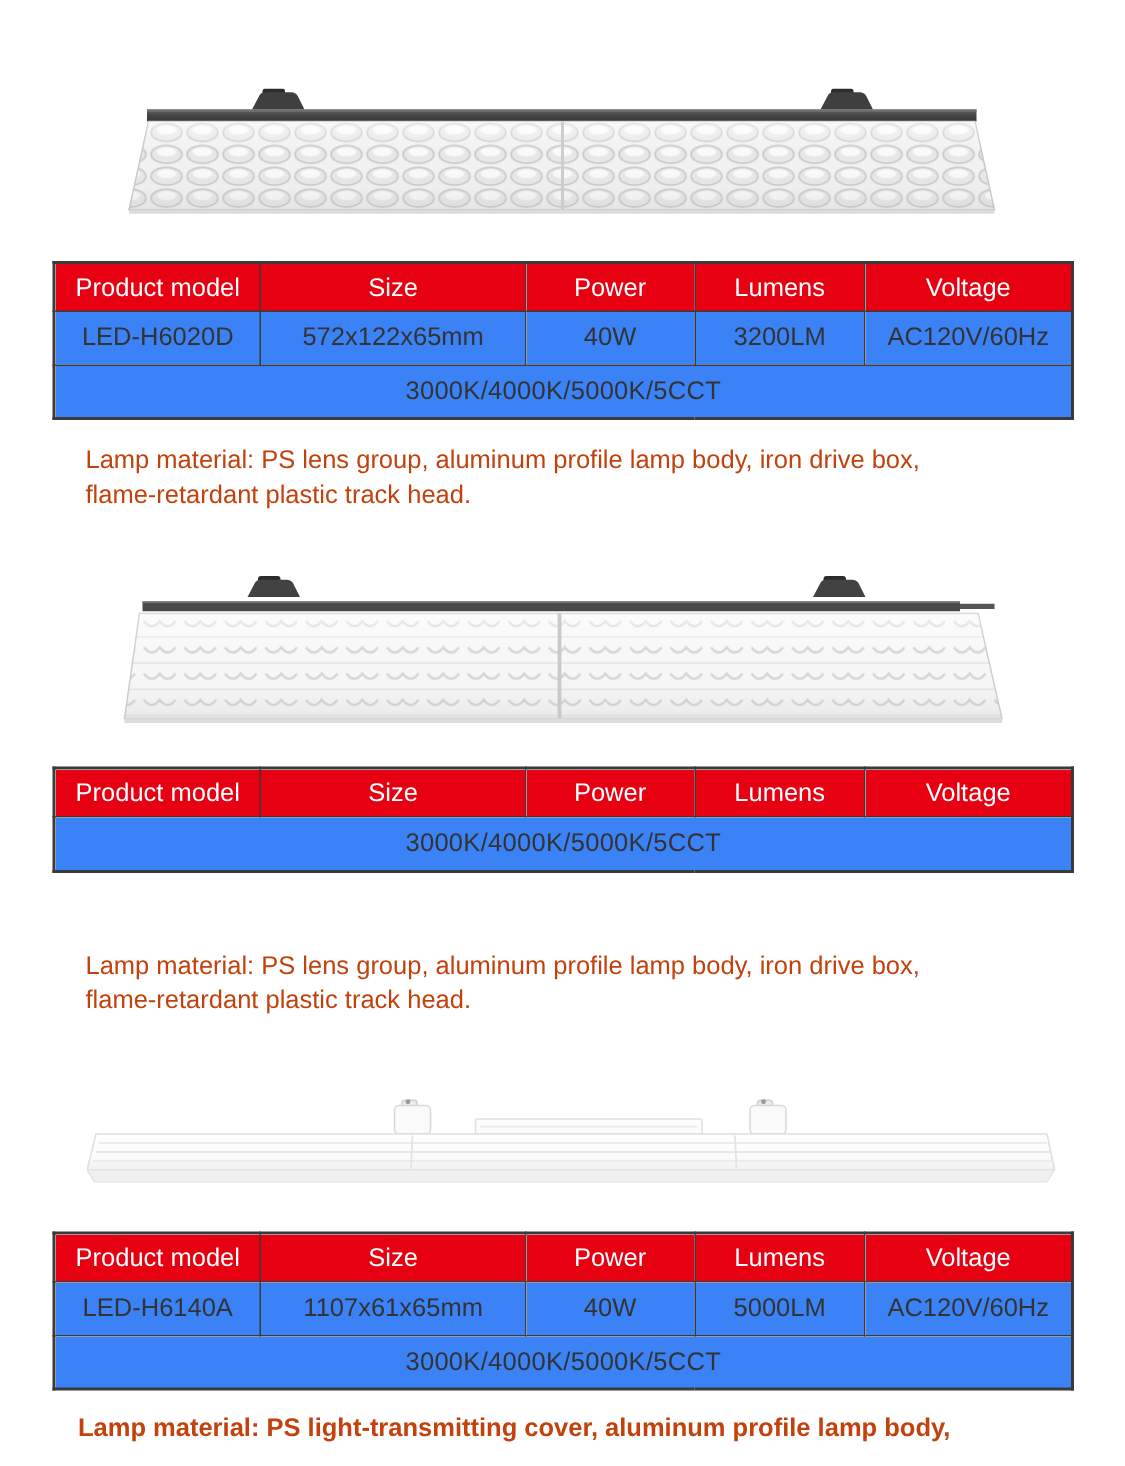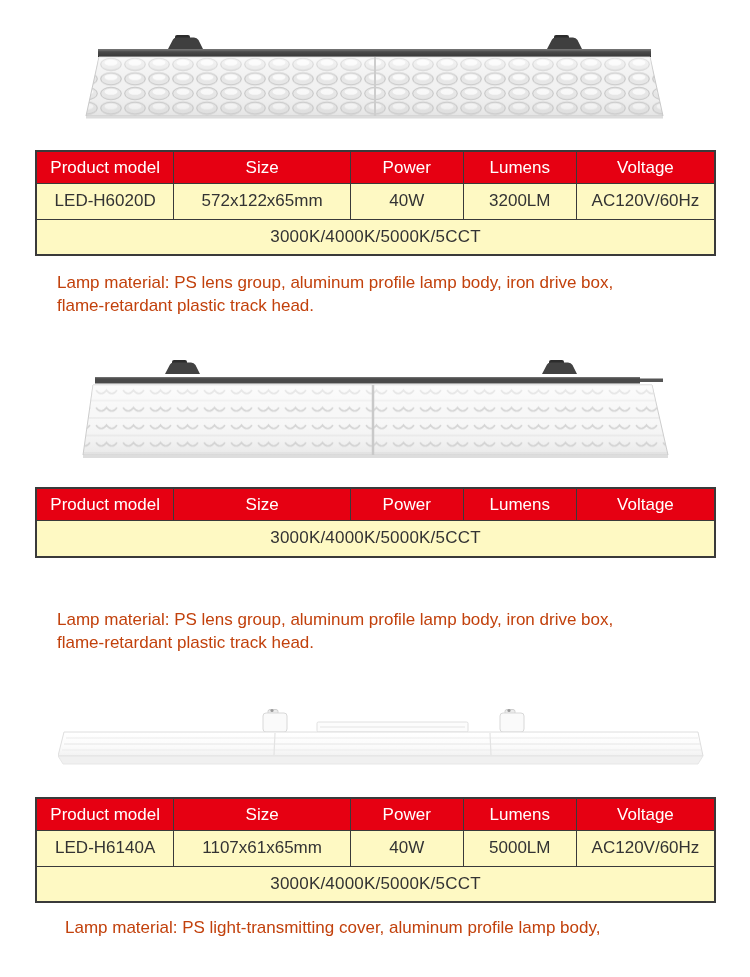--- a/index.html
+++ b/index.html
@@ -1,27 +1,27 @@
 <!DOCTYPE html>
 <html><head>
 <meta charset="utf-8">
 <style>
   html,body{margin:0;padding:0;background:#ffffff;}
   body{font-family:"Liberation Sans", sans-serif;}
   .page{position:relative;width:750px;height:977px;background:#ffffff;overflow:hidden;}
 
-  .abs{position:absolute;}
+  .abs{position:absolute;margin-top:24px;}
 
   
   table.spec{border-collapse:collapse;width:681px;table-layout:fixed;
              font-family:"Liberation Sans", sans-serif;font-size:17px;color:#333333;
              text-align:center;border:2px solid #3a3a3a;}
   table.spec th, table.spec td{border:1.5px solid #3a3a3a;padding:0 2px;overflow:hidden;white-space:nowrap;}
   table.spec th{background:#e60012;color:#ffffff;font-weight:400;height:31px;}
-  table.spec td{height:34.5px;background:#fef9c3;}
+  table.spec td{height:34.5px;background:#3b82f6;}
   table.spec td.cct{letter-spacing:0.2px;}
 
   
   .material{font-size:17px;line-height:23px;color:#c2410c;}
 
   .imgbox{line-height:0;}
   svg{display:block;}
 </style>
 </head>
 <body>
@@ -231,17 +231,17 @@
         <td>40W</td>
         <td>5000LM</td>
         <td>AC120V/60Hz</td>
       </tr>
       <tr>
         <td class="cct" colspan="5">3000K/4000K/5000K/5CCT</td>
       </tr>
     </tbody>
   </table>
 
-  <div class="material abs" style="left:65px;top:916px;width:660px;">
+  <div class="material abs" style="left:52px;top:916px;width:660px;font-weight:bold;">
     <div>Lamp material: PS light-transmitting cover, aluminum profile lamp body,</div>
   </div>
 
 </div>
 
 </body></html>

